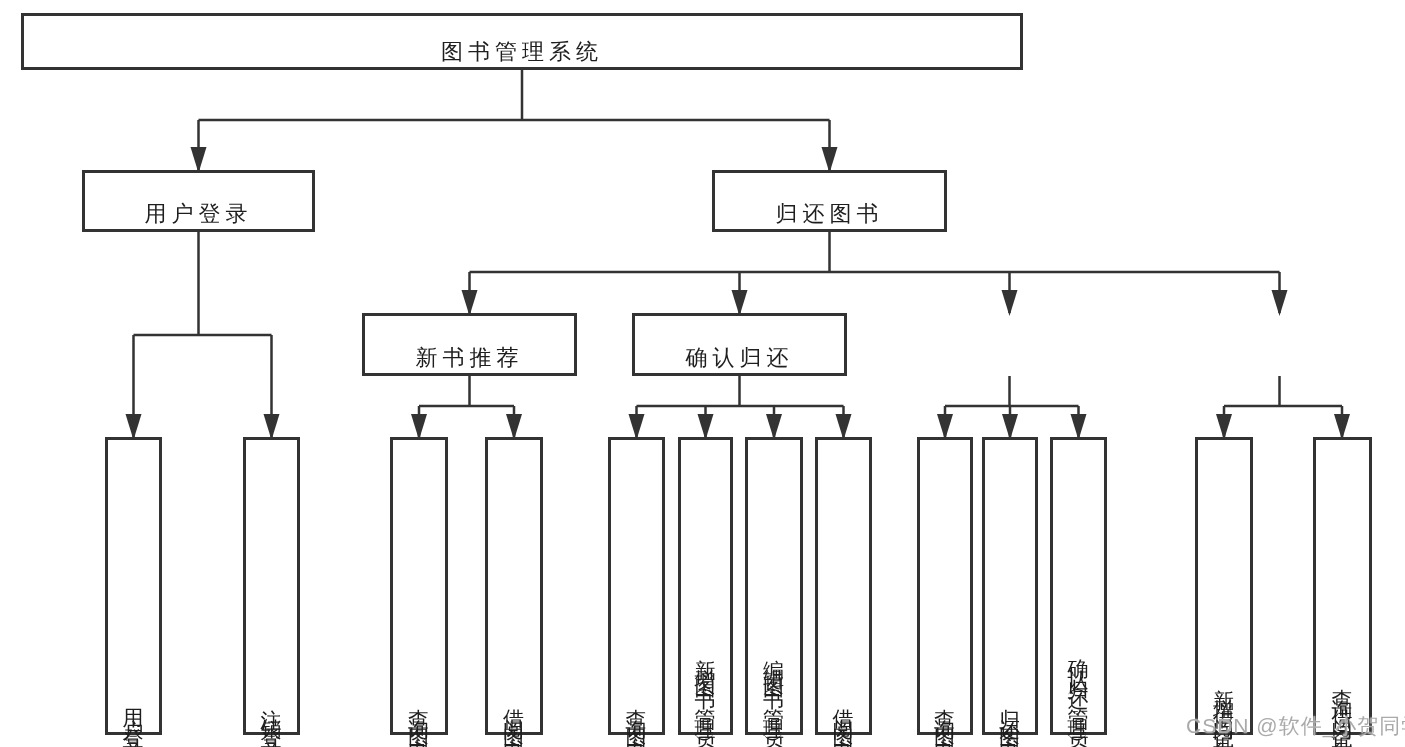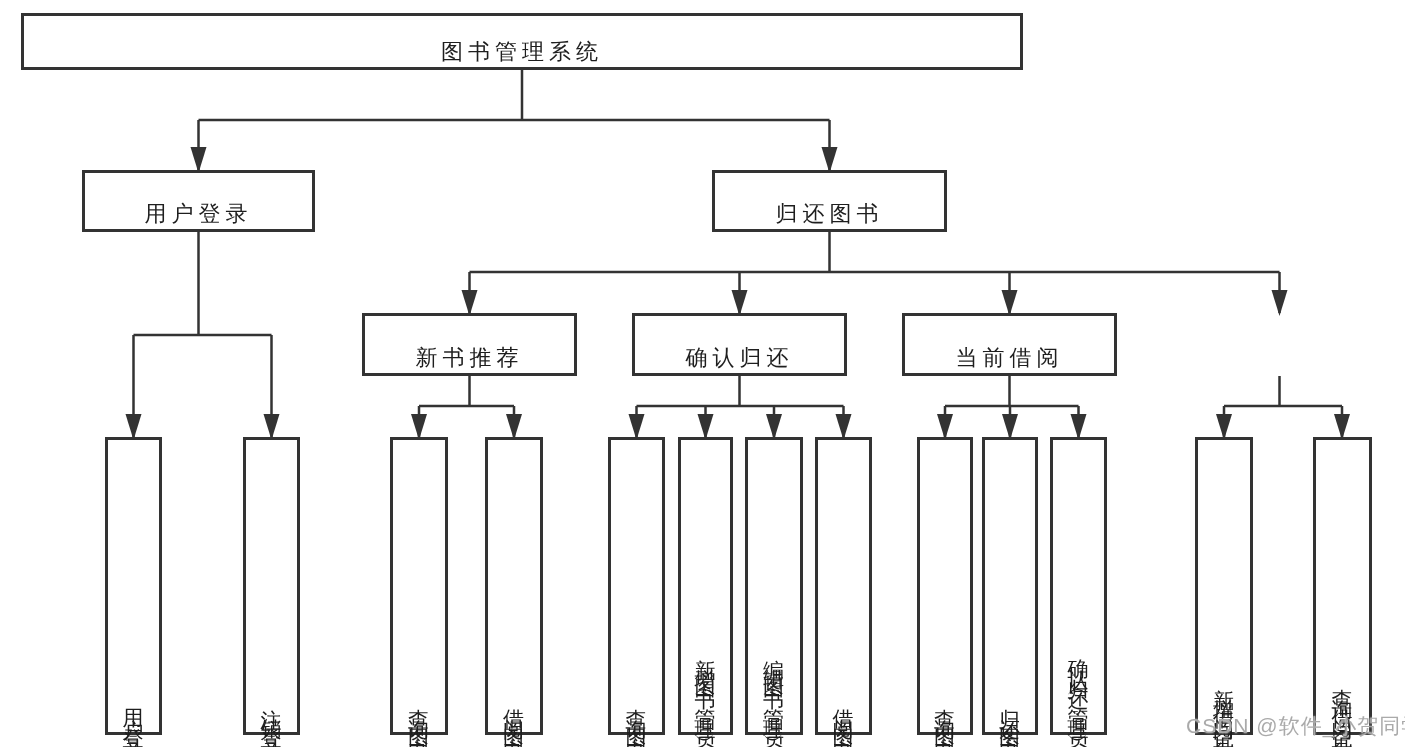--- a/index.html
+++ b/index.html
@@ -92,23 +92,20 @@
   <div class="node h" style="left:712px;top:170px;width:235px;height:62px">
     <span>归还图书</span>
   </div>
 
   <div class="node h" style="left:362px;top:313px;width:215px;height:63px">
     <span>新书推荐</span>
   </div>
   <div class="node h" style="left:632px;top:313px;width:215px;height:63px">
     <span>确认归还</span>
   </div>
-  <div class="node h" style="left:902px;top:313px;width:215px;height:63px">
-    <span>当前借阅</span>
-  </div>
 
   <div class="node v" style="left:105px;top:437px;width:57px;height:298px">
     <span>用户登录</span>
   </div>
   <div class="node v" style="left:243px;top:437px;width:57px;height:298px">
     <span>注销登录</span>
   </div>
 
   <div class="node v" style="left:390px;top:437px;width:58px;height:298px">
     <span>查询图书</span>

